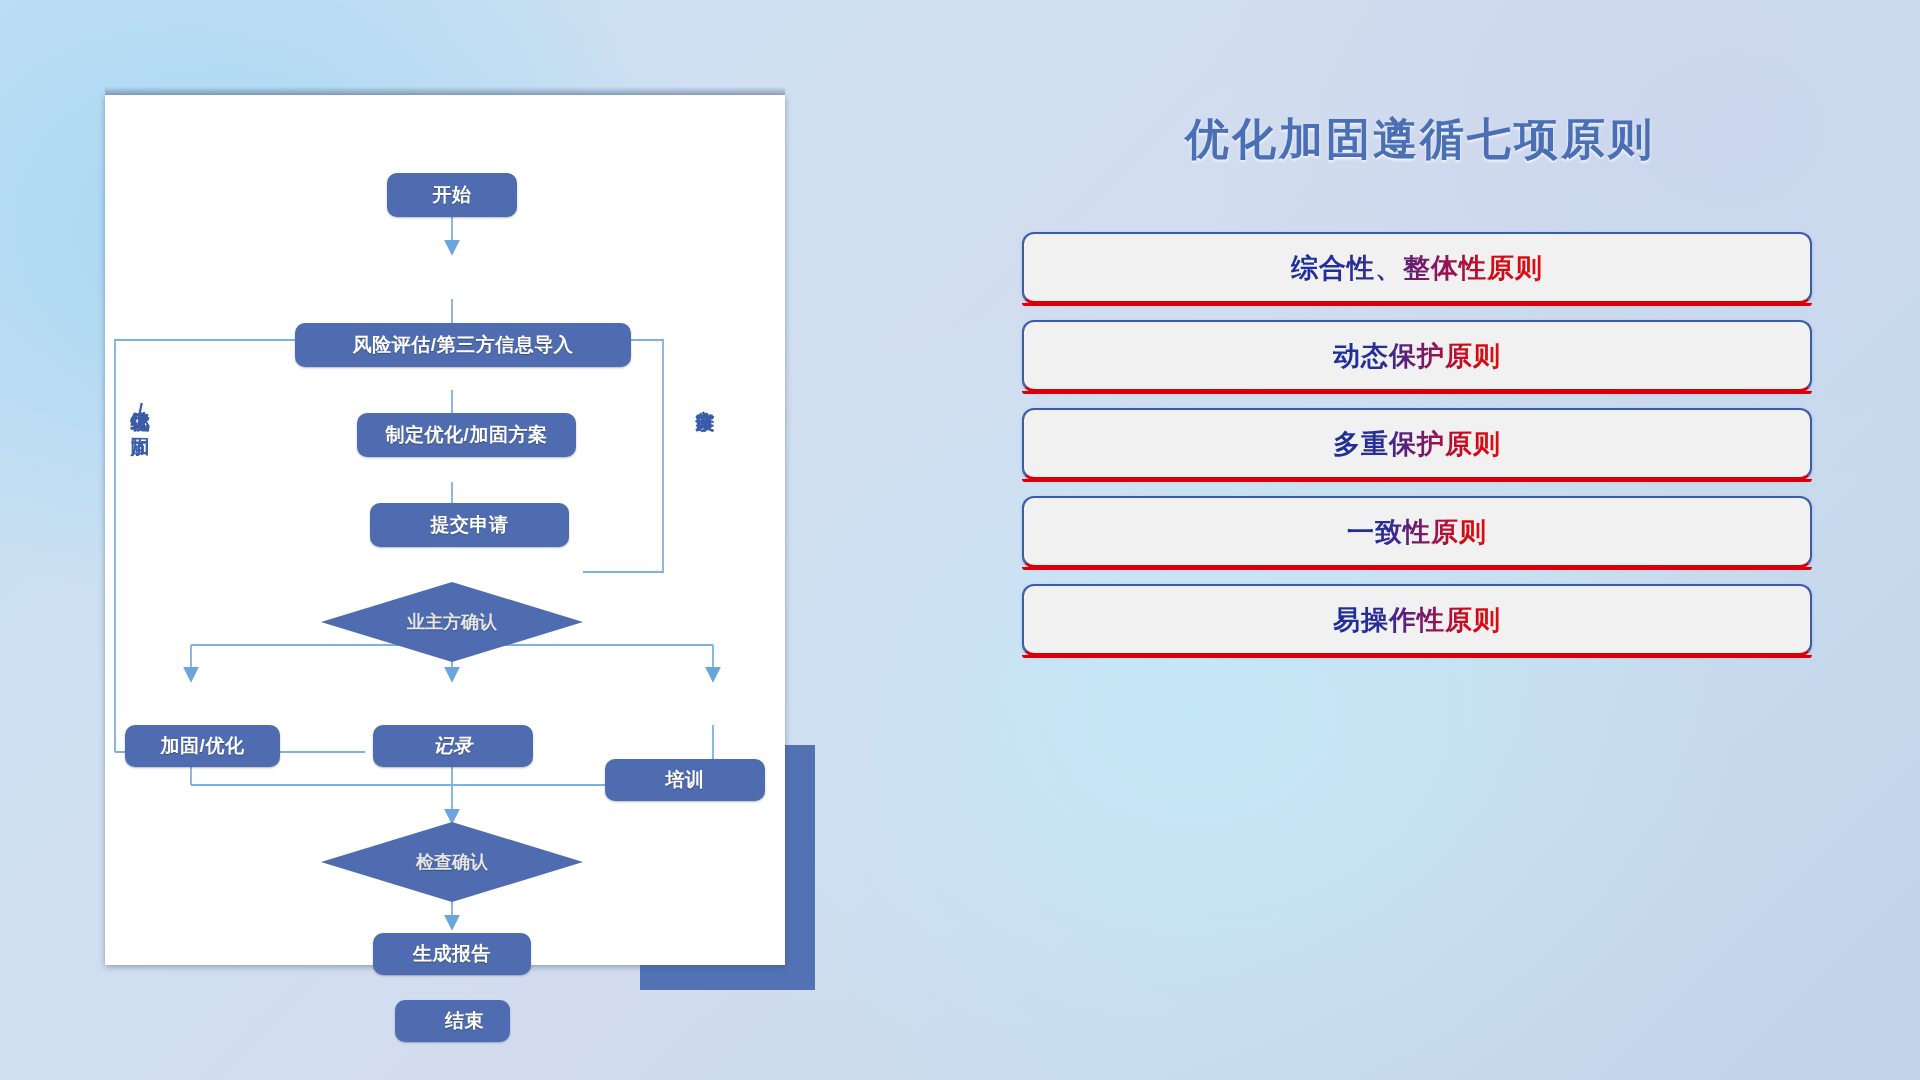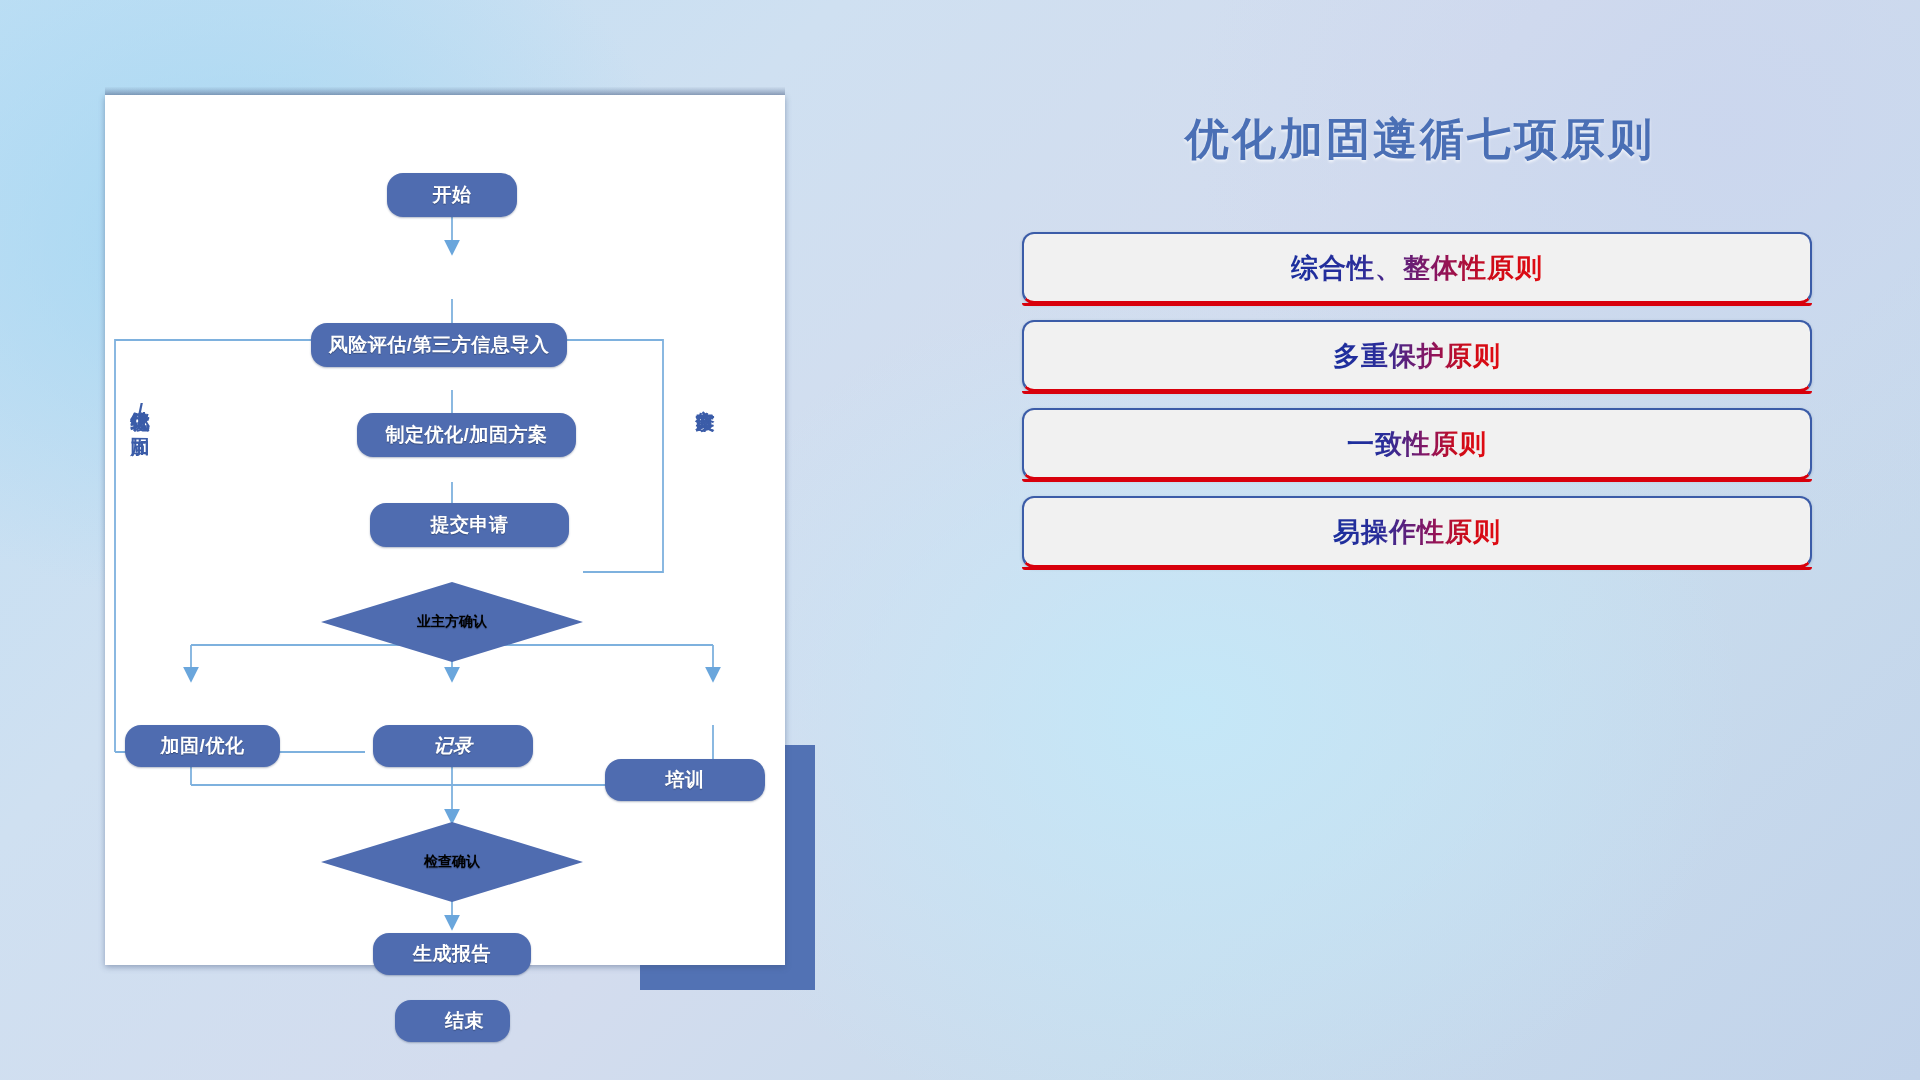--- a/index.html
+++ b/index.html
@@ -27,29 +27,29 @@
     box-shadow:0 2px 6px rgba(60,80,120,.45);
   }
   .card::before{
     content:"";position:absolute;left:0;top:-8px;width:100%;height:8px;
     background:linear-gradient(180deg,rgba(120,140,170,.05),rgba(90,110,145,.55));
   }
   .flow{position:absolute;left:0;top:0;width:680px;height:870px;}
   .node{
     position:absolute;box-sizing:border-box;
     display:flex;align-items:center;justify-content:center;
-    background:#4f6cb0;color:#ffffff;border-radius:16px;
+    background:#4f6cb0;color:#ffffff;border-radius:10px;
     font-weight:bold;letter-spacing:.5px;
     text-shadow:0 1px 1px rgba(0,0,0,.30);
     box-shadow:0 1px 2px rgba(35,55,95,.35);
     font-size:19px;white-space:nowrap;
   }
   .diamond{
     position:absolute;display:flex;align-items:center;justify-content:center;
-    color:#000000;font-weight:bold;font-size:14px;white-space:nowrap;
+    color:#e5e5e5;font-weight:bold;font-size:18px;white-space:nowrap;
     background:#4f6cb0;
     clip-path:polygon(50% 0,100% 50%,50% 100%,0 50%);
     text-shadow:0 1px 1px rgba(0,0,0,.30);
   }
   .vlabel{
     position:absolute;color:#3b5ca8;font-weight:bold;font-size:19px;
     writing-mode:vertical-rl;text-orientation:upright;
     letter-spacing:1px;line-height:1.05;
   }
   
@@ -126,21 +126,21 @@
           <line x1="10" y1="657" x2="260" y2="657"></line>
 
           <line x1="347" y1="800" x2="347" y2="833" marker-end="url(#ar)"></line>
 
           <line x1="347" y1="878" x2="347" y2="900" marker-end="url(#ar)"></line>
         </g>
       </svg>
 
       <div class="node" style="left:282px;top:78px;width:130px;height:44px;">开始</div>
 
-      <div class="node" style="left:206px;top:228px;width:256px;height:44px;">风险评估/第三方信息导入</div>
+      <div class="node" style="left:190px;top:228px;width:336px;height:44px;">风险评估/第三方信息导入</div>
 
       <div class="node" style="left:252px;top:318px;width:219px;height:44px;">制定优化/加固方案</div>
 
       <div class="node" style="left:265px;top:408px;width:199px;height:44px;">提交申请</div>
 
       <div class="diamond" style="left:216px;top:487px;width:262px;height:80px;">业主方确认</div>
 
       <div class="node" style="left:20px;top:630px;width:155px;height:42px;">加固/优化</div>
 
       <div class="node" style="left:268px;top:630px;width:160px;height:42px;font-style:italic;">记录</div>
@@ -160,20 +160,23 @@
     </div>
   </div>
 
   <div class="right-title">优化加固遵循七项原则</div>
 
   <div class="plist">
     <div class="pcard">
       <span class="ptext">综合性、整体性原则</span>
     </div>
     <div class="pcard">
+      <span class="ptext">动态保护原则</span>
+    </div>
+    <div class="pcard">
       <span class="ptext">多重保护原则</span>
     </div>
     <div class="pcard">
       <span class="ptext">一致性原则</span>
     </div>
     <div class="pcard">
       <span class="ptext">易操作性原则</span>
     </div>
   </div>
 

